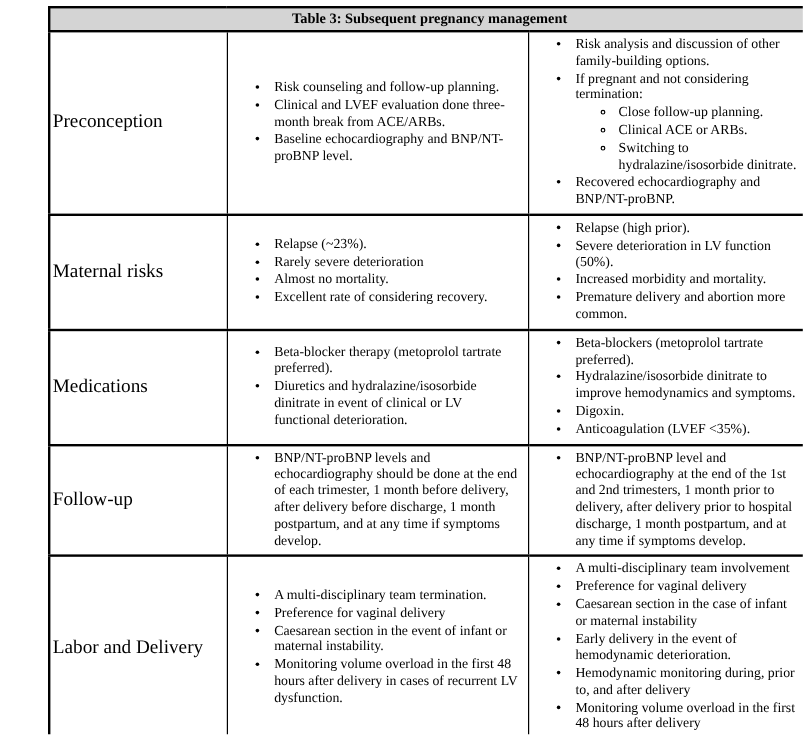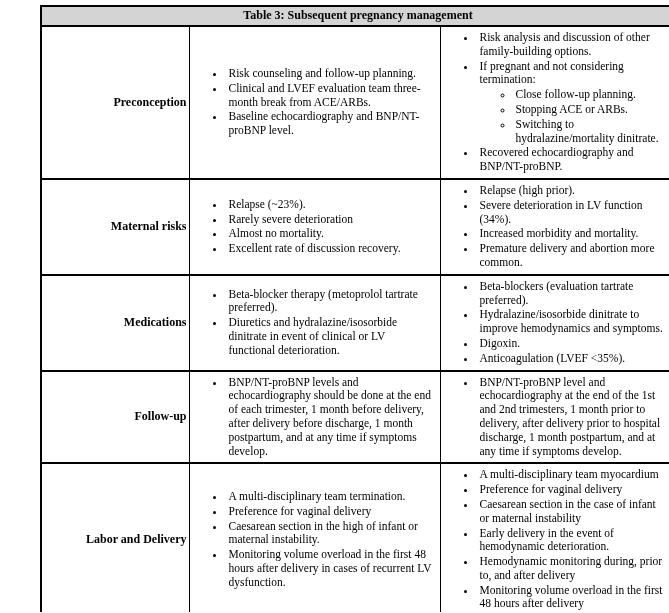--- a/index.html
+++ b/index.html
@@ -31,22 +31,22 @@
     background: var(--header-bg, #d4d4d4);
     font-size: 12px; font-weight: bold;
     text-align: center; white-space: pre-line;
     padding: 2px 2px 3px; line-height: 1.15;
   }
   tr.colhead th.rowhead {
     text-align: left; padding-left: 6px; vertical-align: middle;
     white-space: normal;
   }
   td.row-label {
-    font-weight: bold; font-size: 12px;
-    text-align: right; padding: 2px;
+    font-weight: normal; font-size: 16px;
+    text-align: left; padding: 2px;
   }
   tr.body-row td { border-top: 2px solid #000; }
   td.cell {
     font-size: 11.5px; line-height: 1.2;
     text-align: left; padding: 2px 6px 2px 0; font-family: Liberation Serif, serif;
   }
   ul.bullets { margin: 2px 0; padding-left: 36px; list-style-type: disc; }
   ul.bullets > li { padding-left: 3px; margin: 1px 0; }
   ul.sub { list-style-type: circle; margin: 1px 0; padding-left: 34px; }
   ul.sub > li { padding-left: 2px; margin: 1px 0; }
@@ -65,66 +65,66 @@
       <tr>
         <th class="title" colspan="3">Table 3: Subsequent pregnancy management</th>
       </tr>
     </thead>
     <tbody id="table-body">
         <tr class="body-row">
           <td class="row-label">Preconception</td>
           <td class="cell">
             <ul class="bullets">
               <li>Risk counseling and follow-up planning.</li>
-              <li>Clinical and LVEF evaluation team three-month break from ACE/ARBs.</li>
+              <li>Clinical and LVEF evaluation done three-month break from ACE/ARBs.</li>
               <li>Baseline echocardiography and BNP/NT-proBNP level.</li>
             </ul>
           </td>
           <td class="cell">
             <ul class="bullets">
               <li>Risk analysis and discussion of other family-building options.</li>
               <li>If pregnant and not considering termination:<ul class="sub">
                   <li>Close follow-up planning.</li>
-                  <li>Stopping ACE or ARBs.</li>
-                  <li>Switching to hydralazine/mortality dinitrate.</li>
+                  <li>Clinical ACE or ARBs.</li>
+                  <li>Switching to hydralazine/isosorbide dinitrate.</li>
                 </ul></li>
               <li>Recovered echocardiography and BNP/NT-proBNP.</li>
             </ul>
           </td>
         </tr>
         <tr class="body-row">
           <td class="row-label">Maternal risks</td>
           <td class="cell">
             <ul class="bullets">
               <li>Relapse (~23%).</li>
               <li>Rarely severe deterioration</li>
               <li>Almost no mortality.</li>
-              <li>Excellent rate of discussion recovery.</li>
+              <li>Excellent rate of considering recovery.</li>
             </ul>
           </td>
           <td class="cell">
             <ul class="bullets">
               <li>Relapse (high prior).</li>
-              <li>Severe deterioration in LV function (34%).</li>
+              <li>Severe deterioration in LV function (50%).</li>
               <li>Increased morbidity and mortality.</li>
               <li>Premature delivery and abortion more common.</li>
             </ul>
           </td>
         </tr>
         <tr class="body-row">
           <td class="row-label">Medications</td>
           <td class="cell">
             <ul class="bullets">
               <li>Beta-blocker therapy (metoprolol tartrate preferred).</li>
               <li>Diuretics and hydralazine/isosorbide dinitrate in event of clinical or LV functional deterioration.</li>
             </ul>
           </td>
           <td class="cell">
             <ul class="bullets">
-              <li>Beta-blockers (evaluation tartrate preferred).</li>
+              <li>Beta-blockers (metoprolol tartrate preferred).</li>
               <li>Hydralazine/isosorbide dinitrate to improve hemodynamics and symptoms.</li>
               <li>Digoxin.</li>
               <li>Anticoagulation (LVEF &lt;35%).</li>
             </ul>
           </td>
         </tr>
         <tr class="body-row">
           <td class="row-label">Follow-up</td>
           <td class="cell">
             <ul class="bullets">
@@ -136,27 +136,27 @@
               <li>BNP/NT-proBNP level and echocardiography at the end of the 1st and 2nd trimesters, 1 month prior to delivery, after delivery prior to hospital discharge, 1 month postpartum, and at any time if symptoms develop.</li>
             </ul>
           </td>
         </tr>
         <tr class="body-row">
           <td class="row-label">Labor and Delivery</td>
           <td class="cell">
             <ul class="bullets">
               <li>A multi-disciplinary team termination.</li>
               <li>Preference for vaginal delivery</li>
-              <li>Caesarean section in the high of infant or maternal instability.</li>
+              <li>Caesarean section in the event of infant or maternal instability.</li>
               <li>Monitoring volume overload in the first 48 hours after delivery in cases of recurrent LV dysfunction.</li>
             </ul>
           </td>
           <td class="cell">
             <ul class="bullets">
-              <li>A multi-disciplinary team myocardium</li>
+              <li>A multi-disciplinary team involvement</li>
               <li>Preference for vaginal delivery</li>
               <li>Caesarean section in the case of infant or maternal instability</li>
               <li>Early delivery in the event of hemodynamic deterioration.</li>
               <li>Hemodynamic monitoring during, prior to, and after delivery</li>
               <li>Monitoring volume overload in the first 48 hours after delivery</li>
             </ul>
           </td>
         </tr>
       </tbody>
   </table>

